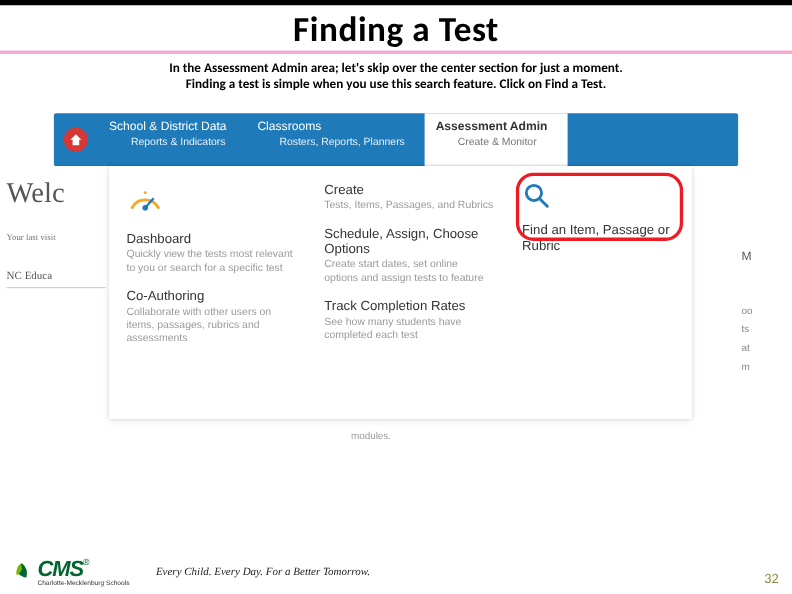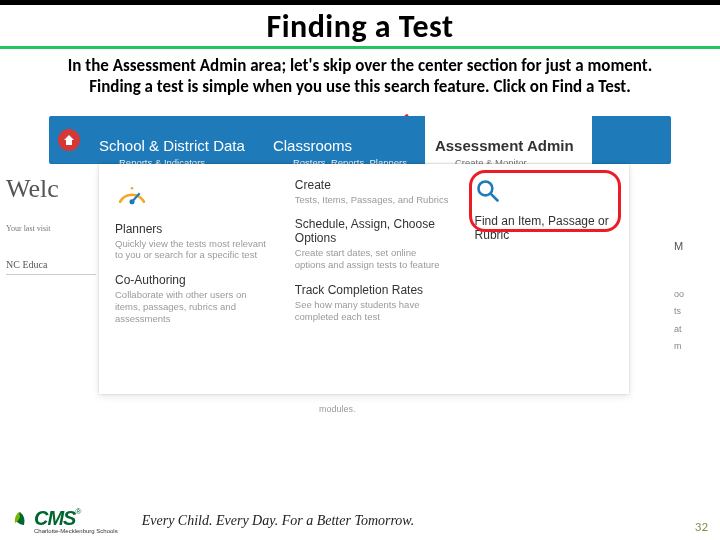--- a/index.html
+++ b/index.html
@@ -1,30 +1,30 @@
 <!DOCTYPE html>
 <html><head>
 <meta charset="utf-8">
 <style>
   * { box-sizing: border-box; margin: 0; padding: 0; }
   html, body { width: 720px; height: 540px; font-family: Arial, Helvetica, sans-serif; background: #fff; }
   .slide { position: relative; width: 720px; height: 540px; border-top: 5px solid #000; }
-  .title-band { background: #fff; border-bottom: 3px solid #22c55e; padding: 2px 0 0 0; }
+  .title-band { background: #fff; border-bottom: 3px solid #f9a8d4; padding: 2px 0 0 0; }
   .title-band h1 { font-family: Calibri, Arial, sans-serif; font-size: 32px; font-weight: 700; text-align: center; color: #000; letter-spacing: 0.5px; }
-  .intro { font-family: Calibri, Arial, sans-serif; font-size: 17px; font-weight: 700; color: #000; text-align: center; padding: 6px 40px 4px 40px; line-height: 1.25; }
+  .intro { font-family: Calibri, Arial, sans-serif; font-size: 12px; font-weight: 700; color: #000; text-align: center; padding: 6px 40px 4px 40px; line-height: 1.25; }
   .intro .link { font-weight: 900; }
   .arrow { position: absolute; }
   .shot-wrap { position: relative; margin: 14px auto 0 auto; width: 622px; height: 310px; background: #fff; }
   .topbar { position: relative; height: 48px; background: #1e7ab8; color: #fff; display: flex; align-items: stretch; border-radius: 2px; }
   .home-btn { width: 40px; display: flex; align-items: center; justify-content: center; }
   .home-circle { width: 22px; height: 22px; border-radius: 50%; background: #d63838; display:flex; align-items:center; justify-content:center; }
   .nav { display: flex; }
   .nav-col { padding: 6px 18px 0 10px; font-family: "Segoe UI", Arial, sans-serif; }
   .nav-col.sel { background: #fff; color: #333; }
-  .nav-title { font-size: 15px; font-weight: 400; margin-top: 15px; }
+  .nav-title { font-size: 11px; font-weight: 400; }
   .nav-sub { font-size: 9.5px; opacity: 0.9; margin-top: 3px; padding-left: 20px; }
   .nav-col.sel .nav-title { color: #333; font-weight: 600; }
   .nav-col.sel .nav-sub { color: #666; }
   .panel { position: absolute; top: 48px; left: 50px; width: 530px; height: 230px; background: #fff; box-shadow: 0 0 3px rgba(0,0,0,0.15), 0 3px 8px rgba(0,0,0,0.08); display: flex; padding: 14px 16px; gap: 26px; }
   .col { flex: 1; font-family: "Segoe UI", Arial, sans-serif; }
   .col h3 { font-size: 12px; font-weight: 400; color: #333; margin-bottom: 2px; }
   .col p.sub { font-size: 9.5px; color: #9a9a9a; line-height: 1.25; margin-bottom: 12px; }
   .gauge { width: 34px; height: 34px; margin-bottom: 6px; }
   .link-blue { color: #1e7ab8; font-size: 12px; font-weight: 400; }
   .mag { width: 26px; height: 26px; margin-bottom: 6px; }
@@ -36,21 +36,21 @@
   .behind-left hr { margin-top: 4px; border: none; border-top: 1px solid #ccc; }
   .behind-right { position: absolute; right: -43px; top: 120px; width: 40px; font-size: 9px; color: #888; line-height: 1.9; text-align: left; font-family: "Segoe UI", Arial, sans-serif; }
   .behind-right div:first-child { font-size: 11px; color: #555; margin-bottom: 30px; }
   .below-text { position: absolute; left: 270px; top: 288px; font-size: 9px; color: #9a9a9a; font-family: "Segoe UI", Arial, sans-serif; }
   .footer { position: absolute; bottom: 6px; left: 12px; right: 12px; display: flex; align-items: flex-end; justify-content: space-between; }
   .logo-block { display: flex; align-items: center; gap: 6px; }
   .cms-logo { font-family: Arial, sans-serif; }
   .cms-text { font-size: 20px; font-weight: 900; font-style: italic; color: #00652e; letter-spacing: -1px; }
   .cms-sub { font-size: 6px; color: #333; margin-top: -2px; }
   .cms-reg { font-size: 8px; color: #00652e; vertical-align: top; }
-  .tagline { font-family: "Bradley Hand", "Comic Sans MS", cursive; font-size: 14px; color: #222; font-style: italic; }
+  .tagline { font-family: "Bradley Hand", "Comic Sans MS", cursive; font-size: 10px; color: #222; font-style: italic; }
   .pagenum { font-size: 13px; color: #8a8a4a; font-family: Calibri, Arial, sans-serif; }
   .leaf { width: 16px; height: 20px; }
   .line-under-nav { position: absolute; left: 0; right: 0; top: 47px; height: 1px; background: rgba(0,0,0,0.06); }
 </style>
 </head>
 <body>
 
 <div class="slide">
 
   <div class="title-band">
@@ -112,21 +112,21 @@
     <div class="panel">
       <div class="col">
         <svg class="gauge" viewBox="0 0 40 40">
           <path d="M6 28 A16 16 0 0 1 34 28" fill="none" stroke="#f5a623" stroke-width="3"></path>
           <circle cx="20" cy="28" r="3" fill="#1e7ab8"></circle>
           <line x1="20" y1="28" x2="29" y2="18" stroke="#1e7ab8" stroke-width="2.5"></line>
           <circle cx="6" cy="28" r="1.5" fill="#f5a623"></circle>
           <circle cx="34" cy="28" r="1.5" fill="#f5a623"></circle>
           <circle cx="20" cy="12" r="1.5" fill="#f5a623"></circle>
         </svg>
-        <h3>Planners</h3>
+        <h3>Dashboard</h3>
         <p class="sub">Quickly view the tests most relevant to you or search for a specific test</p>
         <h3>Co-Authoring</h3>
         <p class="sub">Collaborate with other users on items, passages, rubrics and assessments</p>
       </div>
       <div class="col">
         <h3>Create</h3>
         <p class="sub">Tests, Items, Passages, and Rubrics</p>
         <h3>Schedule, Assign, Choose Options</h3>
         <p class="sub">Create start dates, set online options and assign tests to feature</p>
         <h3>Track Completion Rates</h3>

